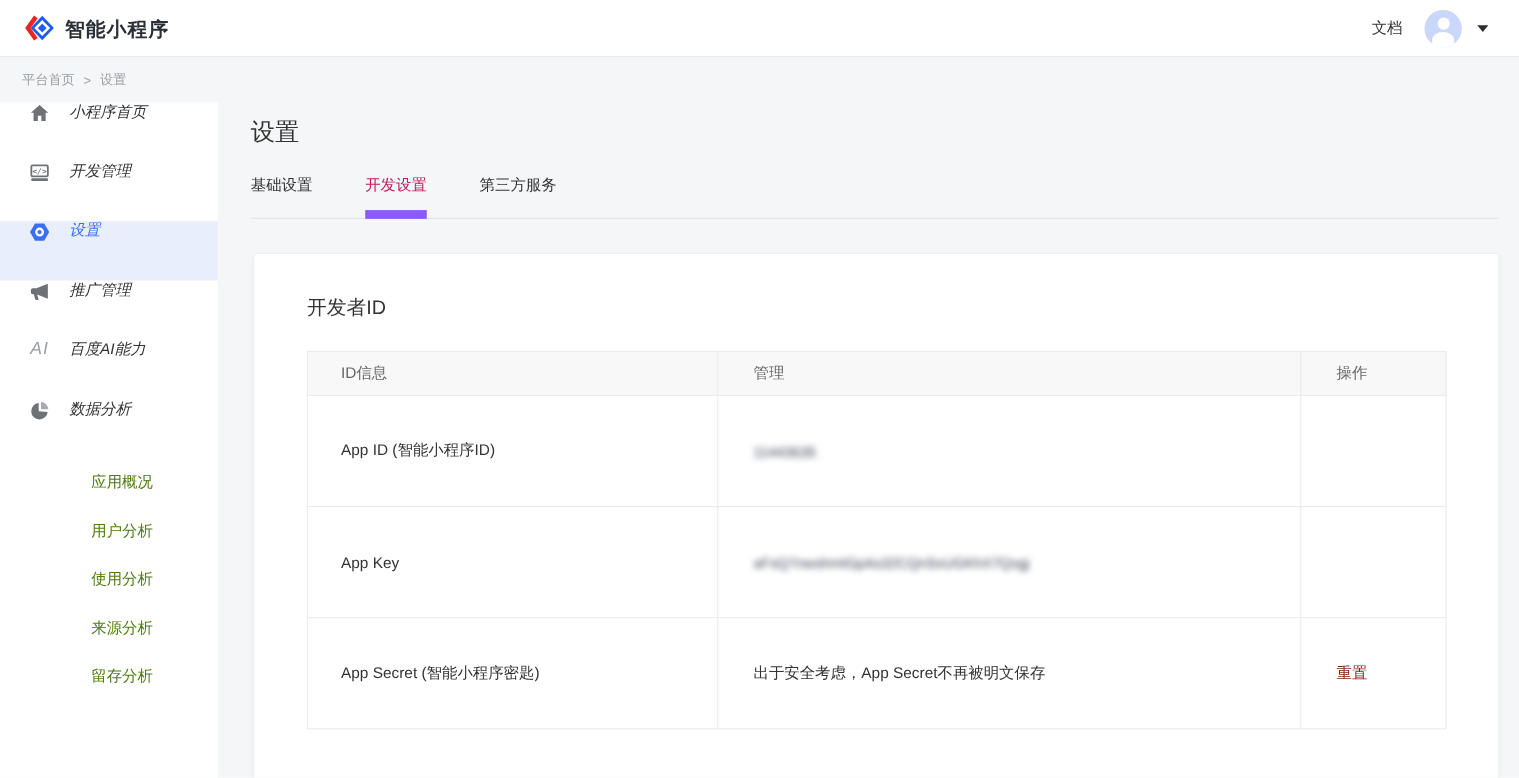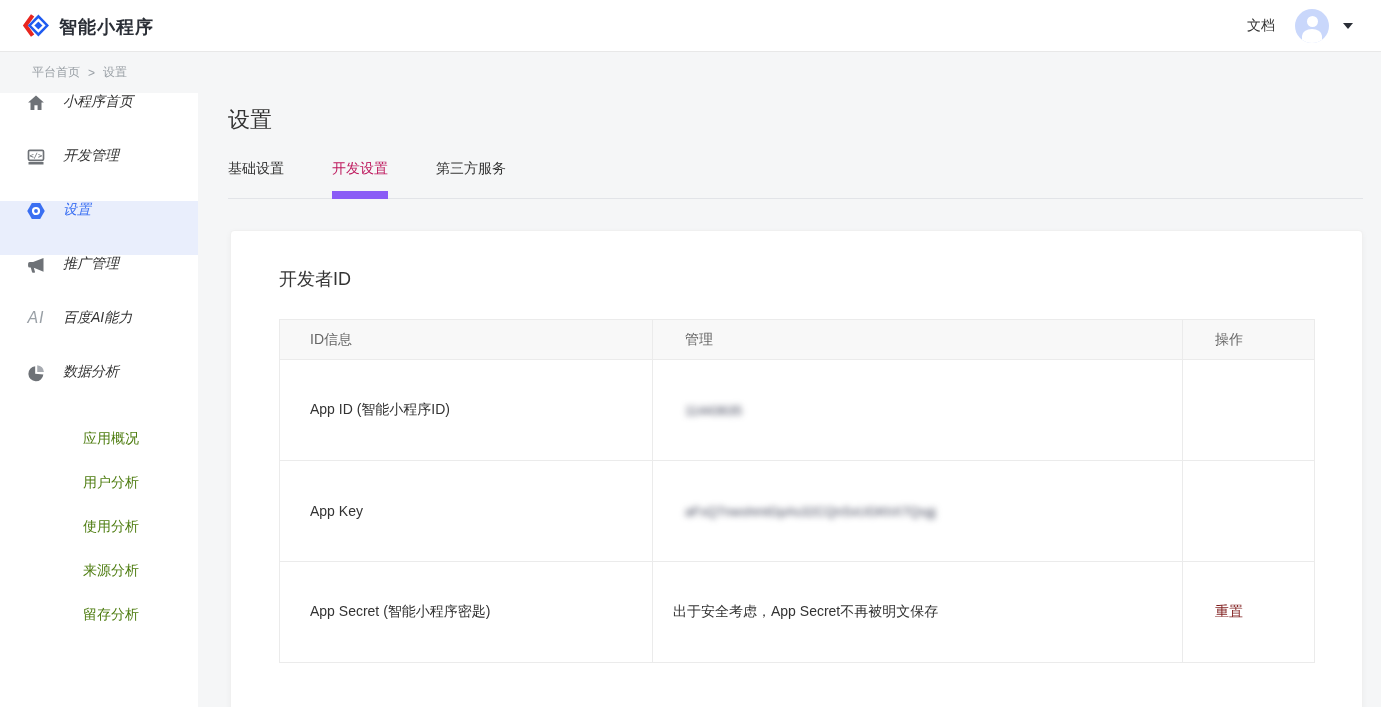--- a/index.html
+++ b/index.html
@@ -25,21 +25,21 @@
     width:34px; height:34px; border-radius:50%;
     background:#c9d7fb; position:relative; overflow:hidden; cursor:pointer;
   }
   .avatar .head { position:absolute; left:50%; top:7px; width:11px; height:11px; margin-left:-5.5px; border-radius:50%; background:#fff; }
   .avatar .body { position:absolute; left:50%; top:20px; width:20px; height:14px; margin-left:-10px; border-radius:50% 50% 0 0; background:#fff; }
   .caret { width:0; height:0; border-left:5px solid transparent; border-right:5px solid transparent; border-top:6px solid #2a2e36; margin-left:-6px; cursor:pointer; }
   
   .breadcrumb {
     position:absolute; top:52px; left:0; right:0; height:41px;
     display:flex; align-items:center; gap:8px;
-    padding-left:32px; font-size:12px; color:#9aa0a6;
+    padding-left:20px; font-size:12px; color:#9aa0a6;
   }
   .breadcrumb .crumb { cursor:pointer; }
   
   .sidebar {
     position:absolute; top:93px; left:0; bottom:0; width:198px;
     background:#fff;
   }
   .side-item {
     height:54px; display:flex; align-items:flex-start;
     padding-left:24px; font-size:14px; color:#333; cursor:pointer;font-style:italic;
@@ -229,21 +229,21 @@
         </tr>
         <tr>
           <td>App Key</td>
           <td style="padding-left:32px;">
             <span class="blur-text">aFsQ7nwshmtGpAs32CQnSxUGKhX7Qsgj</span>
           </td>
           <td style="padding-left:32px;"></td>
         </tr>
         <tr>
           <td>App Secret (智能小程序密匙)</td>
-          <td style="padding-left:20px;">
+          <td style="padding-left:32px;">
             <span>出于安全考虑，App Secret不再被明文保存</span>
           </td>
           <td style="padding-left:32px;">
             <span class="reset-link">重置</span>
           </td>
         </tr>
       </tbody>
     </table>
   </div>
 </div>

